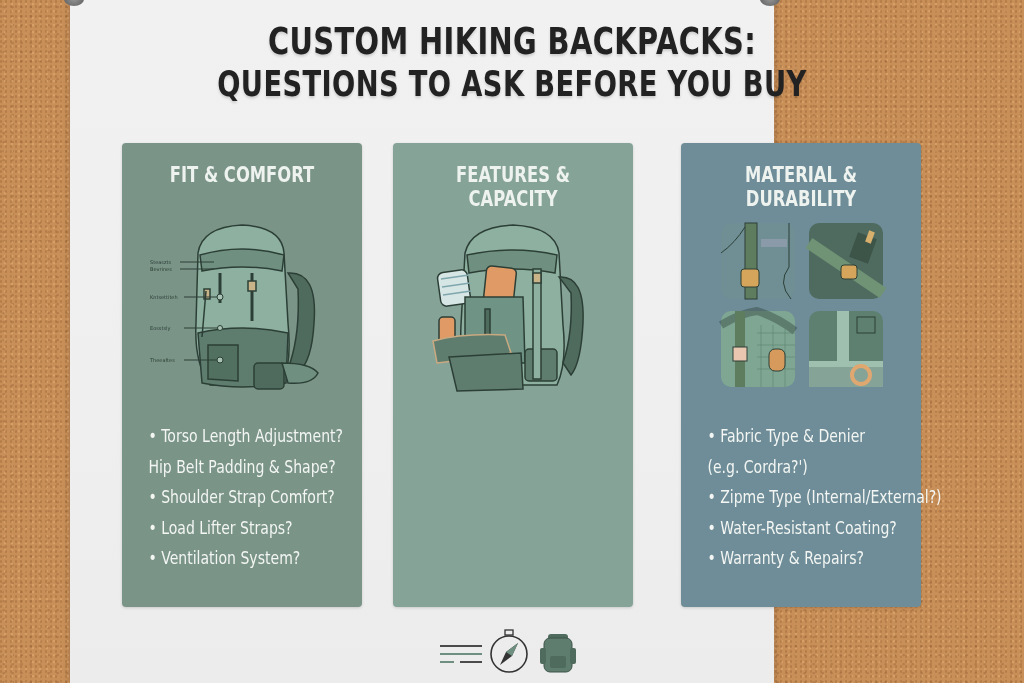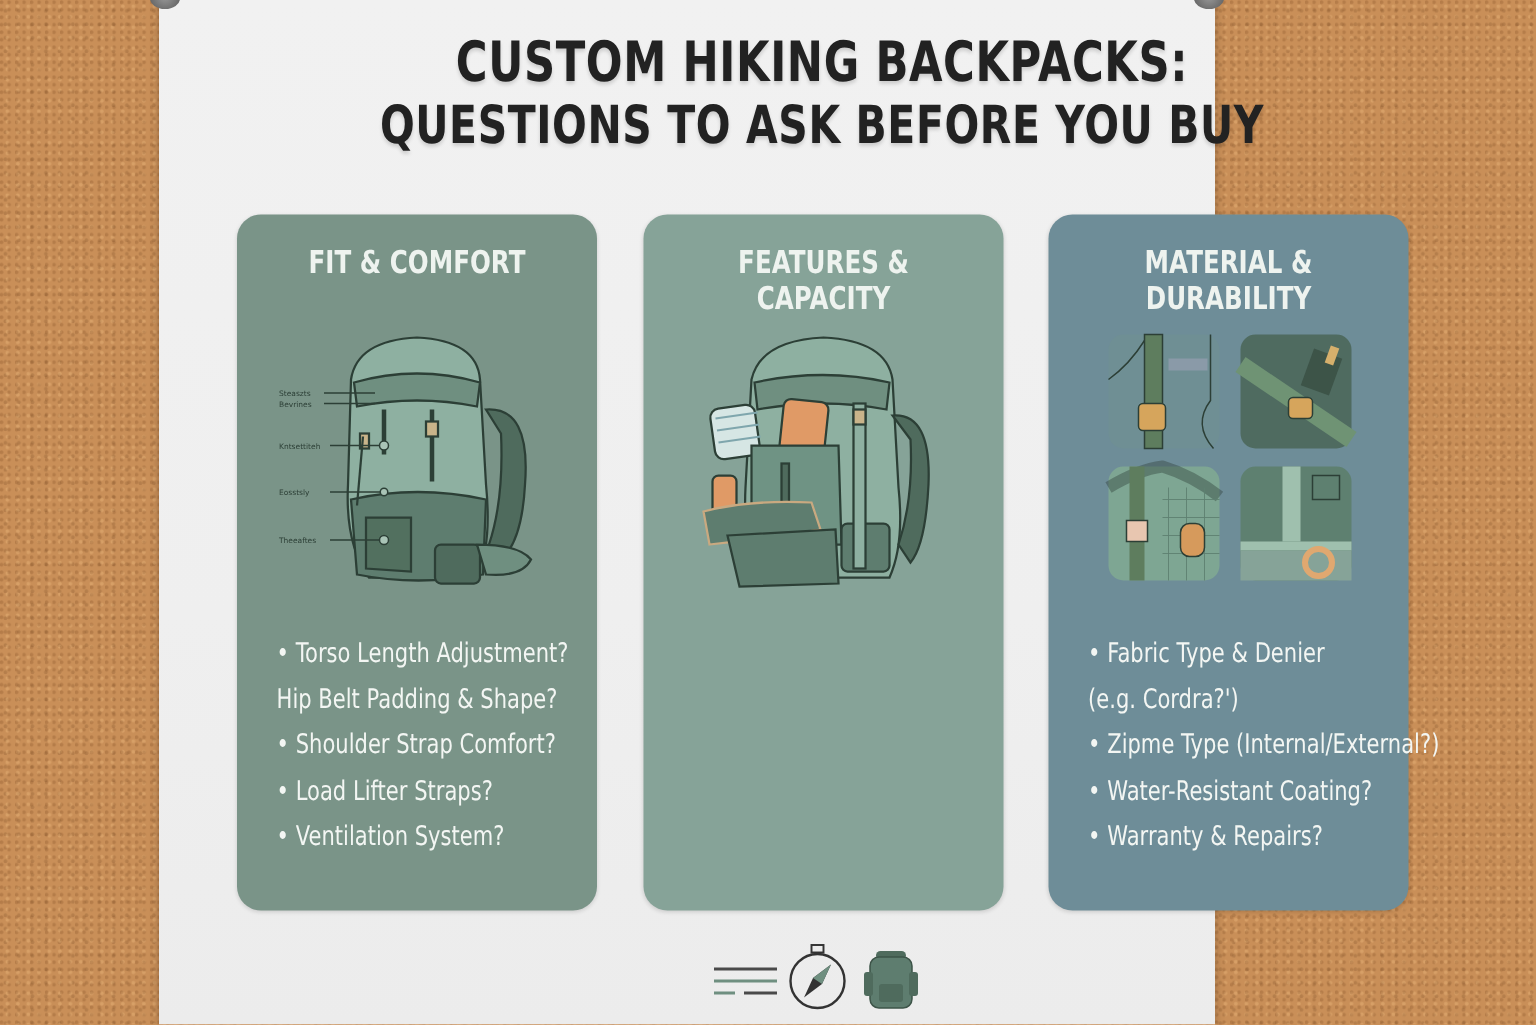--- a/index.html
+++ b/index.html
@@ -13,21 +13,20 @@
         radial-gradient(circle at 40% 80%, rgba(100,60,25,0.2) 1px, transparent 1.5px);
       background-size: 5px 5px, 7px 7px, 9px 9px;
       font-family: "Liberation Sans", sans-serif;
     }
     .poster {
       position: absolute;
       left: 70px; top: 0;
       width: 704px; height: 683px;
       background: linear-gradient(180deg, #f1f1f1 0%, #efefef 60%, #ececec 100%);
       box-shadow: 0 0 6px rgba(0,0,0,0.25);
-      margin-left: 36px;
     }
     .pin {
       position: absolute;
       top: -8px;
       width: 20px; height: 14px;
       border-radius: 50%;
       background: radial-gradient(circle at 50% 40%, #9a9a9a, #5a5a5a);
     }
     .title {
       position: absolute;
@@ -41,26 +40,26 @@
       letter-spacing: 0.5px;
       text-shadow: 0 2px 3px rgba(0,0,0,0.15);
     }
     .title-1 { top: 20px; font-size: 37px; }
     .title-2 { top: 64px; font-size: 35px; }
 
     .card {
       position: absolute;
       top: 143px;
       width: 240px; height: 464px;
-      border-radius: 16px;
+      border-radius: 4px;
       box-shadow: 0 1px 3px rgba(0,0,0,0.15);
     }
     .card-1 { left: 52px;  background: #7a9488; }
     .card-2 { left: 323px; background: #86a398; }
-    .card-3 { left: 593px; background: #6e8d98; }
+    .card-3 { left: 611px; background: #6e8d98; }
 
     .card-title {
       position: absolute;
       top: 20px; left: 0; width: 100%;
       text-align: center;
       color: #eef3ef;
       font-family: "DejaVu Sans", sans-serif;
       font-weight: bold;
       font-size: 21px;
       transform: scaleX(0.78);

